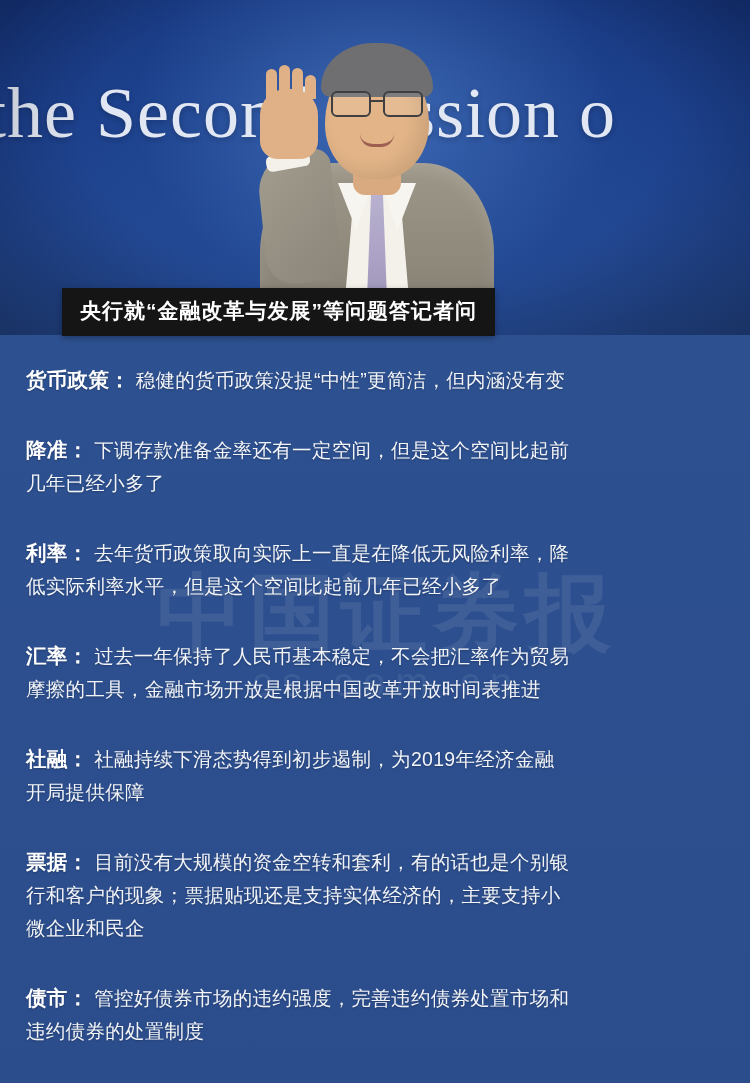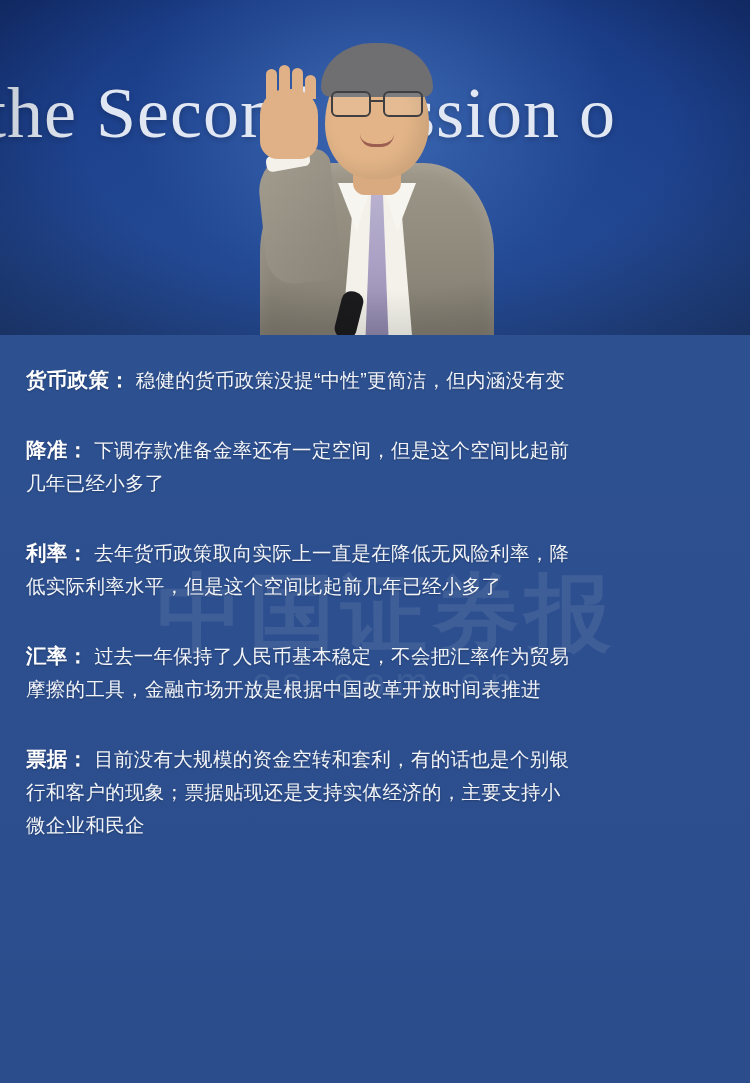--- a/index.html
+++ b/index.html
@@ -330,20 +330,21 @@
         <div class="p-finger f2"></div>
         <div class="p-finger f3"></div>
         <div class="p-finger f4"></div>
       </div>
       <div class="p-mic"></div>
     </div>
 
     <div class="hero-vignette"></div>
   </div>
 
+  <div class="banner">央行就“金融改革与发展”等问题答记者问</div>
 
   <div class="content">
 
     <div class="item">
       <span class="label">货币政策：</span>
       <span class="text">稳健的货币政策没提“中性”更简洁，但内涵没有变</span>
     </div>
 
     <div class="item">
       <span class="label">降准：</span>
@@ -353,21 +354,29 @@
     <div class="item">
       <span class="label">利率：</span>
       <span class="text">去年货币政策取向实际上一直是在降低无风险利率，降低实际利率水平，但是这个空间比起前几年已经小多了</span>
     </div>
 
     <div class="item">
       <span class="label">汇率：</span>
       <span class="text">过去一年保持了人民币基本稳定，不会把汇率作为贸易摩擦的工具，金融市场开放是根据中国改革开放时间表推进</span>
     </div>
 
+    <div class="item">
+      <span class="label">社融：</span>
+      <span class="text">社融持续下滑态势得到初步遏制，为2019年经济金融开局提供保障</span>
+    </div>
 
     <div class="item">
       <span class="label">票据：</span>
       <span class="text">目前没有大规模的资金空转和套利，有的话也是个别银行和客户的现象；票据贴现还是支持实体经济的，主要支持小微企业和民企</span>
     </div>
 
+    <div class="item">
+      <span class="label">债市：</span>
+      <span class="text">管控好债券市场的违约强度，完善违约债券处置市场和违约债券的处置制度</span>
+    </div>
 
   </div>
 </div>
 
 </body></html>

